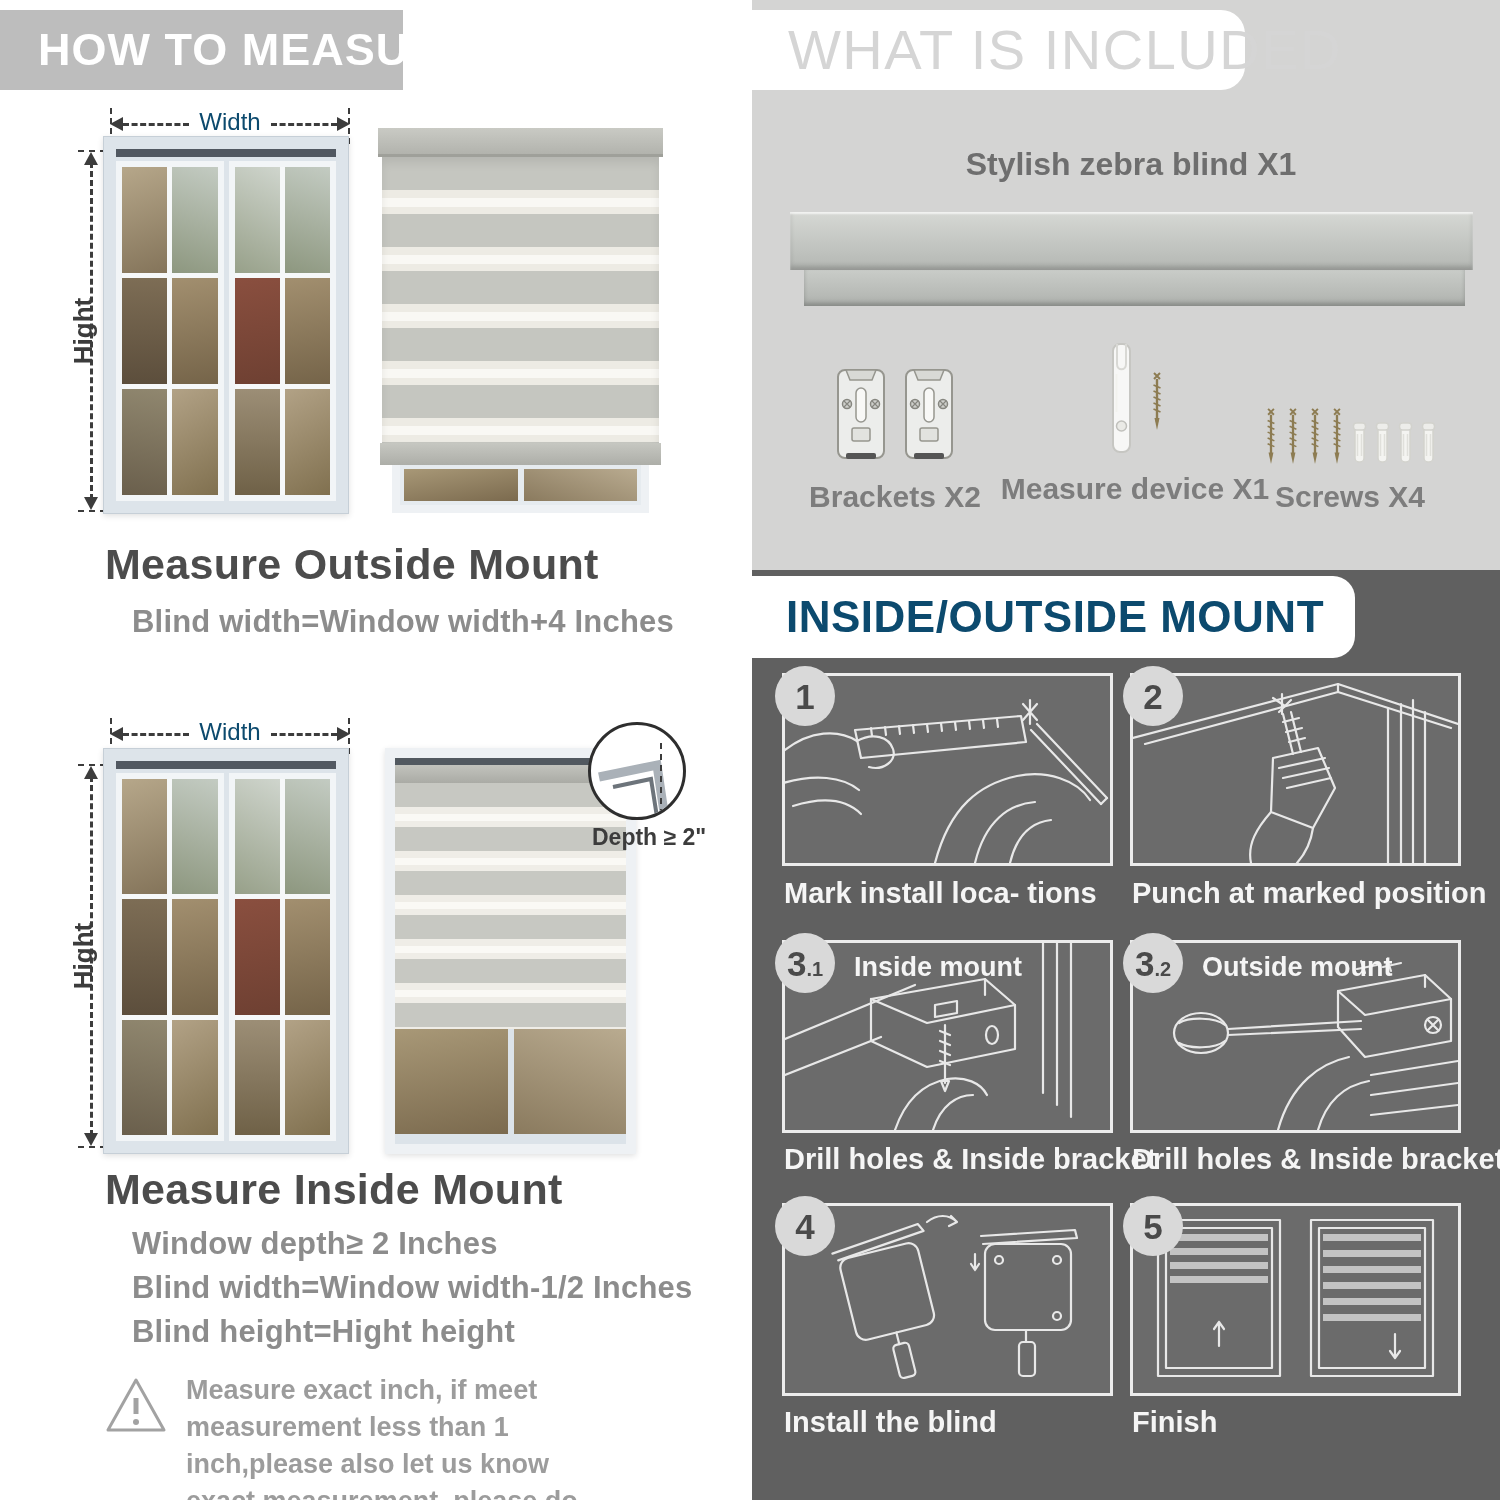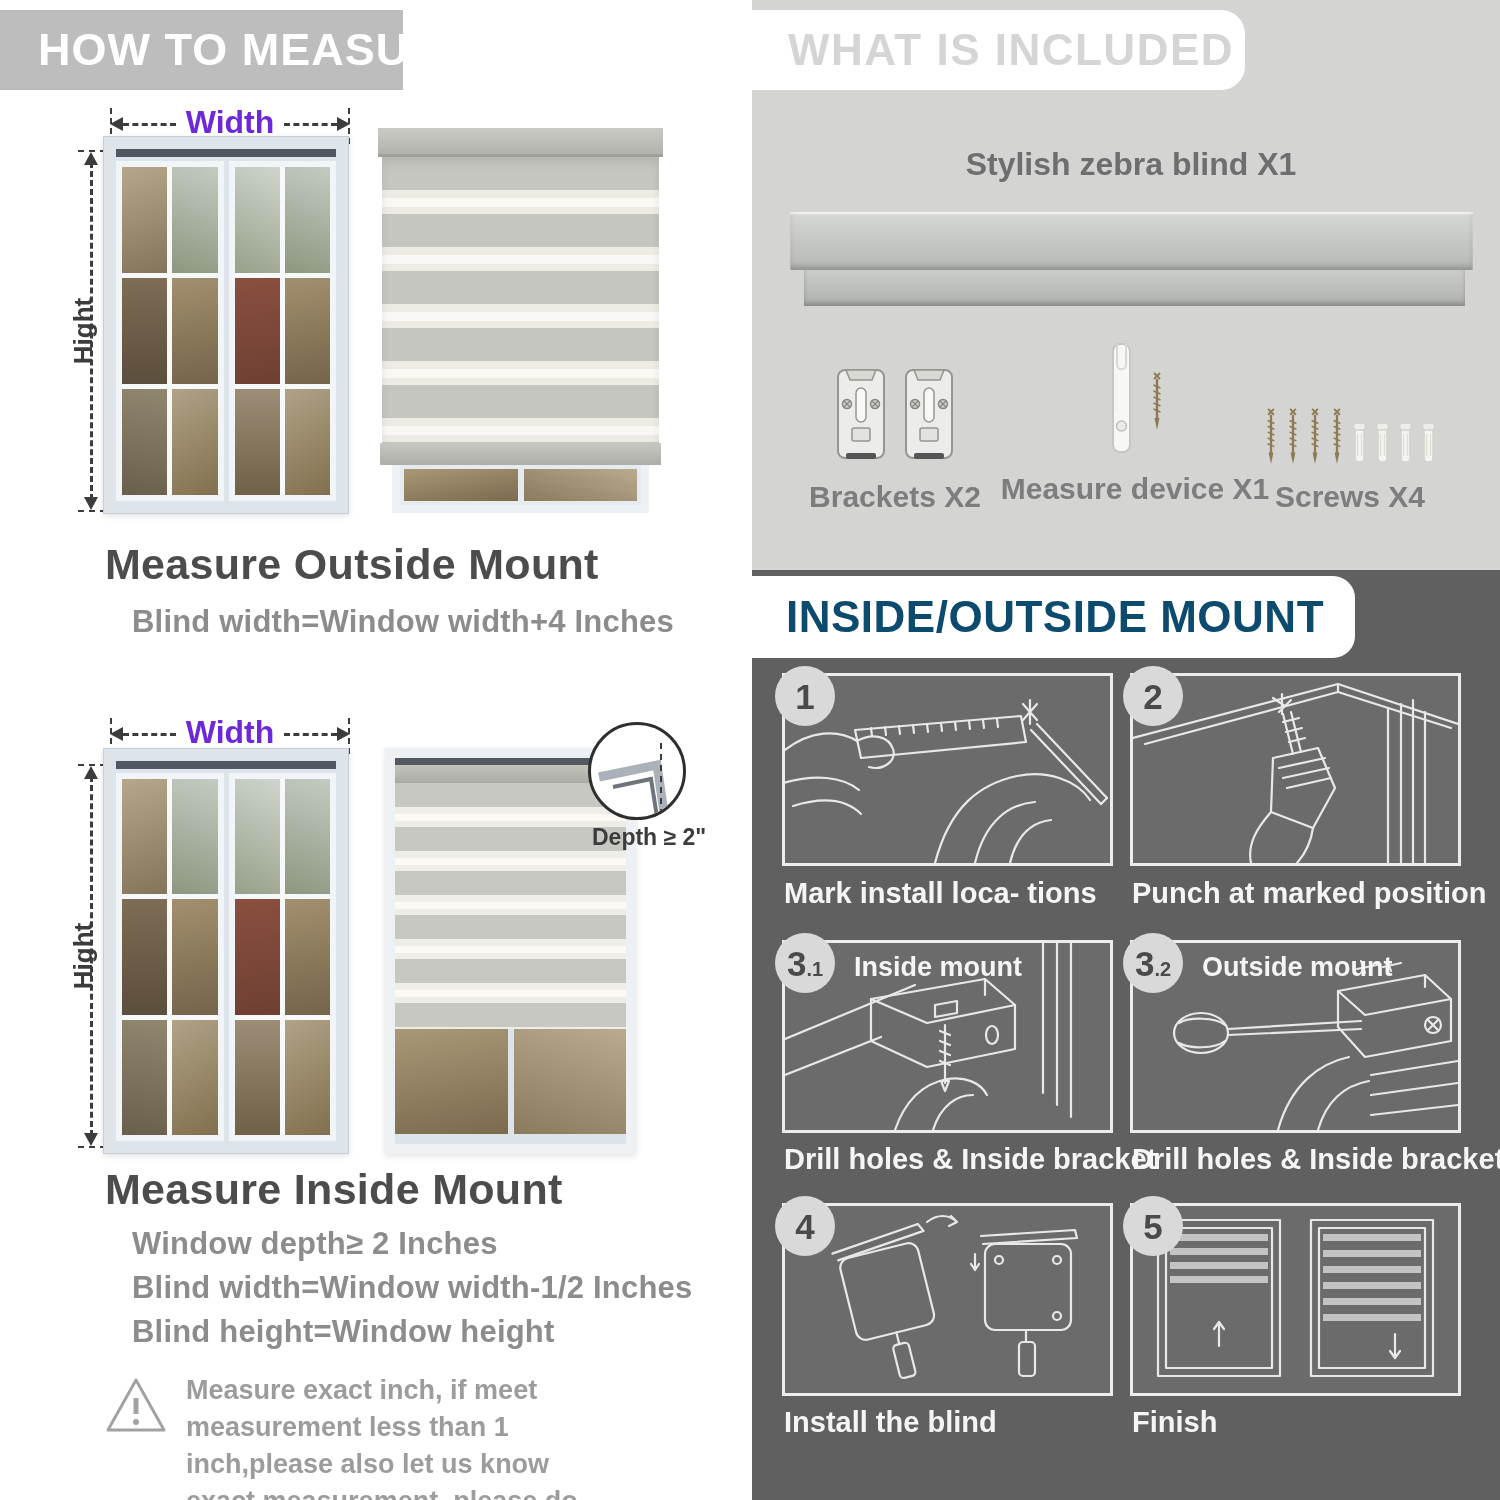--- a/index.html
+++ b/index.html
@@ -11,21 +11,21 @@
   .banner{left:0;top:10px;width:403px;height:80px;background:var(--banner_gray,#bdbdbd);
           color:#fff;font-weight:bold;font-size:45px;line-height:80px;padding-left:38px;
           letter-spacing:1px;box-sizing:border-box;white-space:nowrap;}
 
   .h2{font-weight:bold;color:#4c4c4c;font-size:43px;letter-spacing:.3px;white-space:nowrap;}
   .sub{font-weight:bold;color:#8c8c8c;font-size:31px;letter-spacing:.2px;white-space:nowrap;margin-left:27px;}
 
   
   .wdim{height:16px;display:flex;align-items:center;}
   .wdim .dash{flex:1;border-top:3px dashed #3c3c3c;height:0;}
-  .wdim .lab{padding:0 10px;font-size:32px;font-weight:bold;color:#6d28d9;transform:translateY(-2px);}
+  .wdim .lab{padding:0 10px;font-size:24px;font-weight:normal;color:#0c4a6e;transform:translateY(-2px);}
   .arr{width:0;height:0;border-top:7px solid transparent;border-bottom:7px solid transparent;}
   .arr.l{border-right:13px solid #3c3c3c;}
   .arr.r{border-left:13px solid #3c3c3c;}
   .endtick{position:absolute;top:-8px;height:36px;border-left:2px dashed #3c3c3c;width:0;}
   .hdim{width:30px;}
   .hdim .vline{position:absolute;left:14px;top:10px;bottom:10px;border-left:3px dashed #3c3c3c;}
   .hdim .a{position:absolute;left:8px;width:0;height:0;border-left:7px solid transparent;border-right:7px solid transparent;}
   .hdim .a.t{top:0;border-bottom:13px solid #3c3c3c;}
   .hdim .a.b{bottom:0;border-top:13px solid #3c3c3c;}
   .hdim .htick{position:absolute;left:2px;width:28px;border-top:2px dashed #3c3c3c;}
@@ -70,21 +70,21 @@
   .inblind .peekpanes{padding:0;}
 
   .mag{border-radius:50%;border:3px solid #2e2e2e;background:#fff;overflow:hidden;box-sizing:border-box;}
   .depthlab{font-size:23px;font-weight:bold;color:#3c3c3c;white-space:nowrap;}
 
   .warn-text{font-size:27px;font-weight:bold;color:#9c9c9c;line-height:37px;width:430px;}
 
   
   .graypanel{left:752px;top:0;width:748px;height:570px;background:var(--panel_gray,#d4d4d3);}
   .whiteband{left:752px;top:10px;width:493px;height:80px;background:#fff;border-radius:0 24px 24px 0;
-             color:#d5d5d5;font-weight:bold;font-size:44px;line-height:80px;padding-left:36px;
+             color:#d5d5d5;font-weight:normal;font-size:56px;line-height:80px;padding-left:36px;
              box-sizing:border-box;letter-spacing:1.5px;white-space:nowrap;}
   .prodlab{left:881px;top:146px;width:500px;text-align:center;font-size:32px;font-weight:bold;color:#6e6e6e;}
   .bar{left:790px;top:212px;width:683px;height:58px;
        background:linear-gradient(180deg,#d6d8d4 0%,#c3c6c2 55%,#b4b7b3 100%);
        box-shadow:inset 0 2px 2px rgba(255,255,255,.7), inset 0 -4px 5px rgba(0,0,0,.18);}
   .barlip{left:804px;top:270px;width:661px;height:36px;
        background:linear-gradient(180deg,#c9ccc8 0%,#b7bab6 70%,#a9aca8 100%);
        box-shadow:inset 0 -3px 4px rgba(0,0,0,.2);}
   .acc{display:flex;flex-direction:column;align-items:center;justify-content:flex-end;}
   .accrow{display:flex;align-items:flex-end;justify-content:center;gap:14px;height:118px;}
@@ -235,21 +235,21 @@
       <path d="M8 52 L66 40 L74 94" fill="none" stroke="#aab1b8" stroke-width="9"></path>
       <path d="M22 62 L60 54 L66 92" fill="none" stroke="#6d747b" stroke-width="4"></path>
       <path d="M70 18 L70 90" fill="none" stroke="#3c3c3c" stroke-width="2" stroke-dasharray="6 5"></path>
     </svg>
   </div>
   <div class="abs depthlab" style="left:592px;top:824px;">Depth ≥ 2"</div>
 
   <div class="abs h2" style="left:105px;top:1165px;">Measure Inside Mount</div>
   <div class="abs sub" style="left:105px;top:1226px;">Window depth≥ 2 Inches</div>
   <div class="abs sub" style="left:105px;top:1270px;">Blind width=Window width-1/2 Inches</div>
-  <div class="abs sub" style="left:105px;top:1314px;">Blind height=Window height</div>
+  <div class="abs sub" style="left:105px;top:1314px;">Blind height=Hight height</div>
 
   <svg class="abs" style="left:103px;top:1374px;" width="66" height="64" viewBox="0 0 66 64">
     <path d="M33 6 L61 56 L5 56 Z" fill="none" stroke="#a2a2a2" stroke-width="3" stroke-linejoin="round"></path>
     <line x1="33" y1="24" x2="33" y2="40" stroke="#a2a2a2" stroke-width="5"></line>
     <circle cx="33" cy="48" r="3" fill="#a2a2a2"></circle>
   </svg>
   <div class="abs warn-text" style="left:186px;top:1372px;">Measure exact inch, if meet measurement less than 1 inch,please also let us know exact measurement, please do not leave it</div>
 
   <div class="abs graypanel"></div>
   <div class="abs whiteband">WHAT IS INCLUDED</div>

